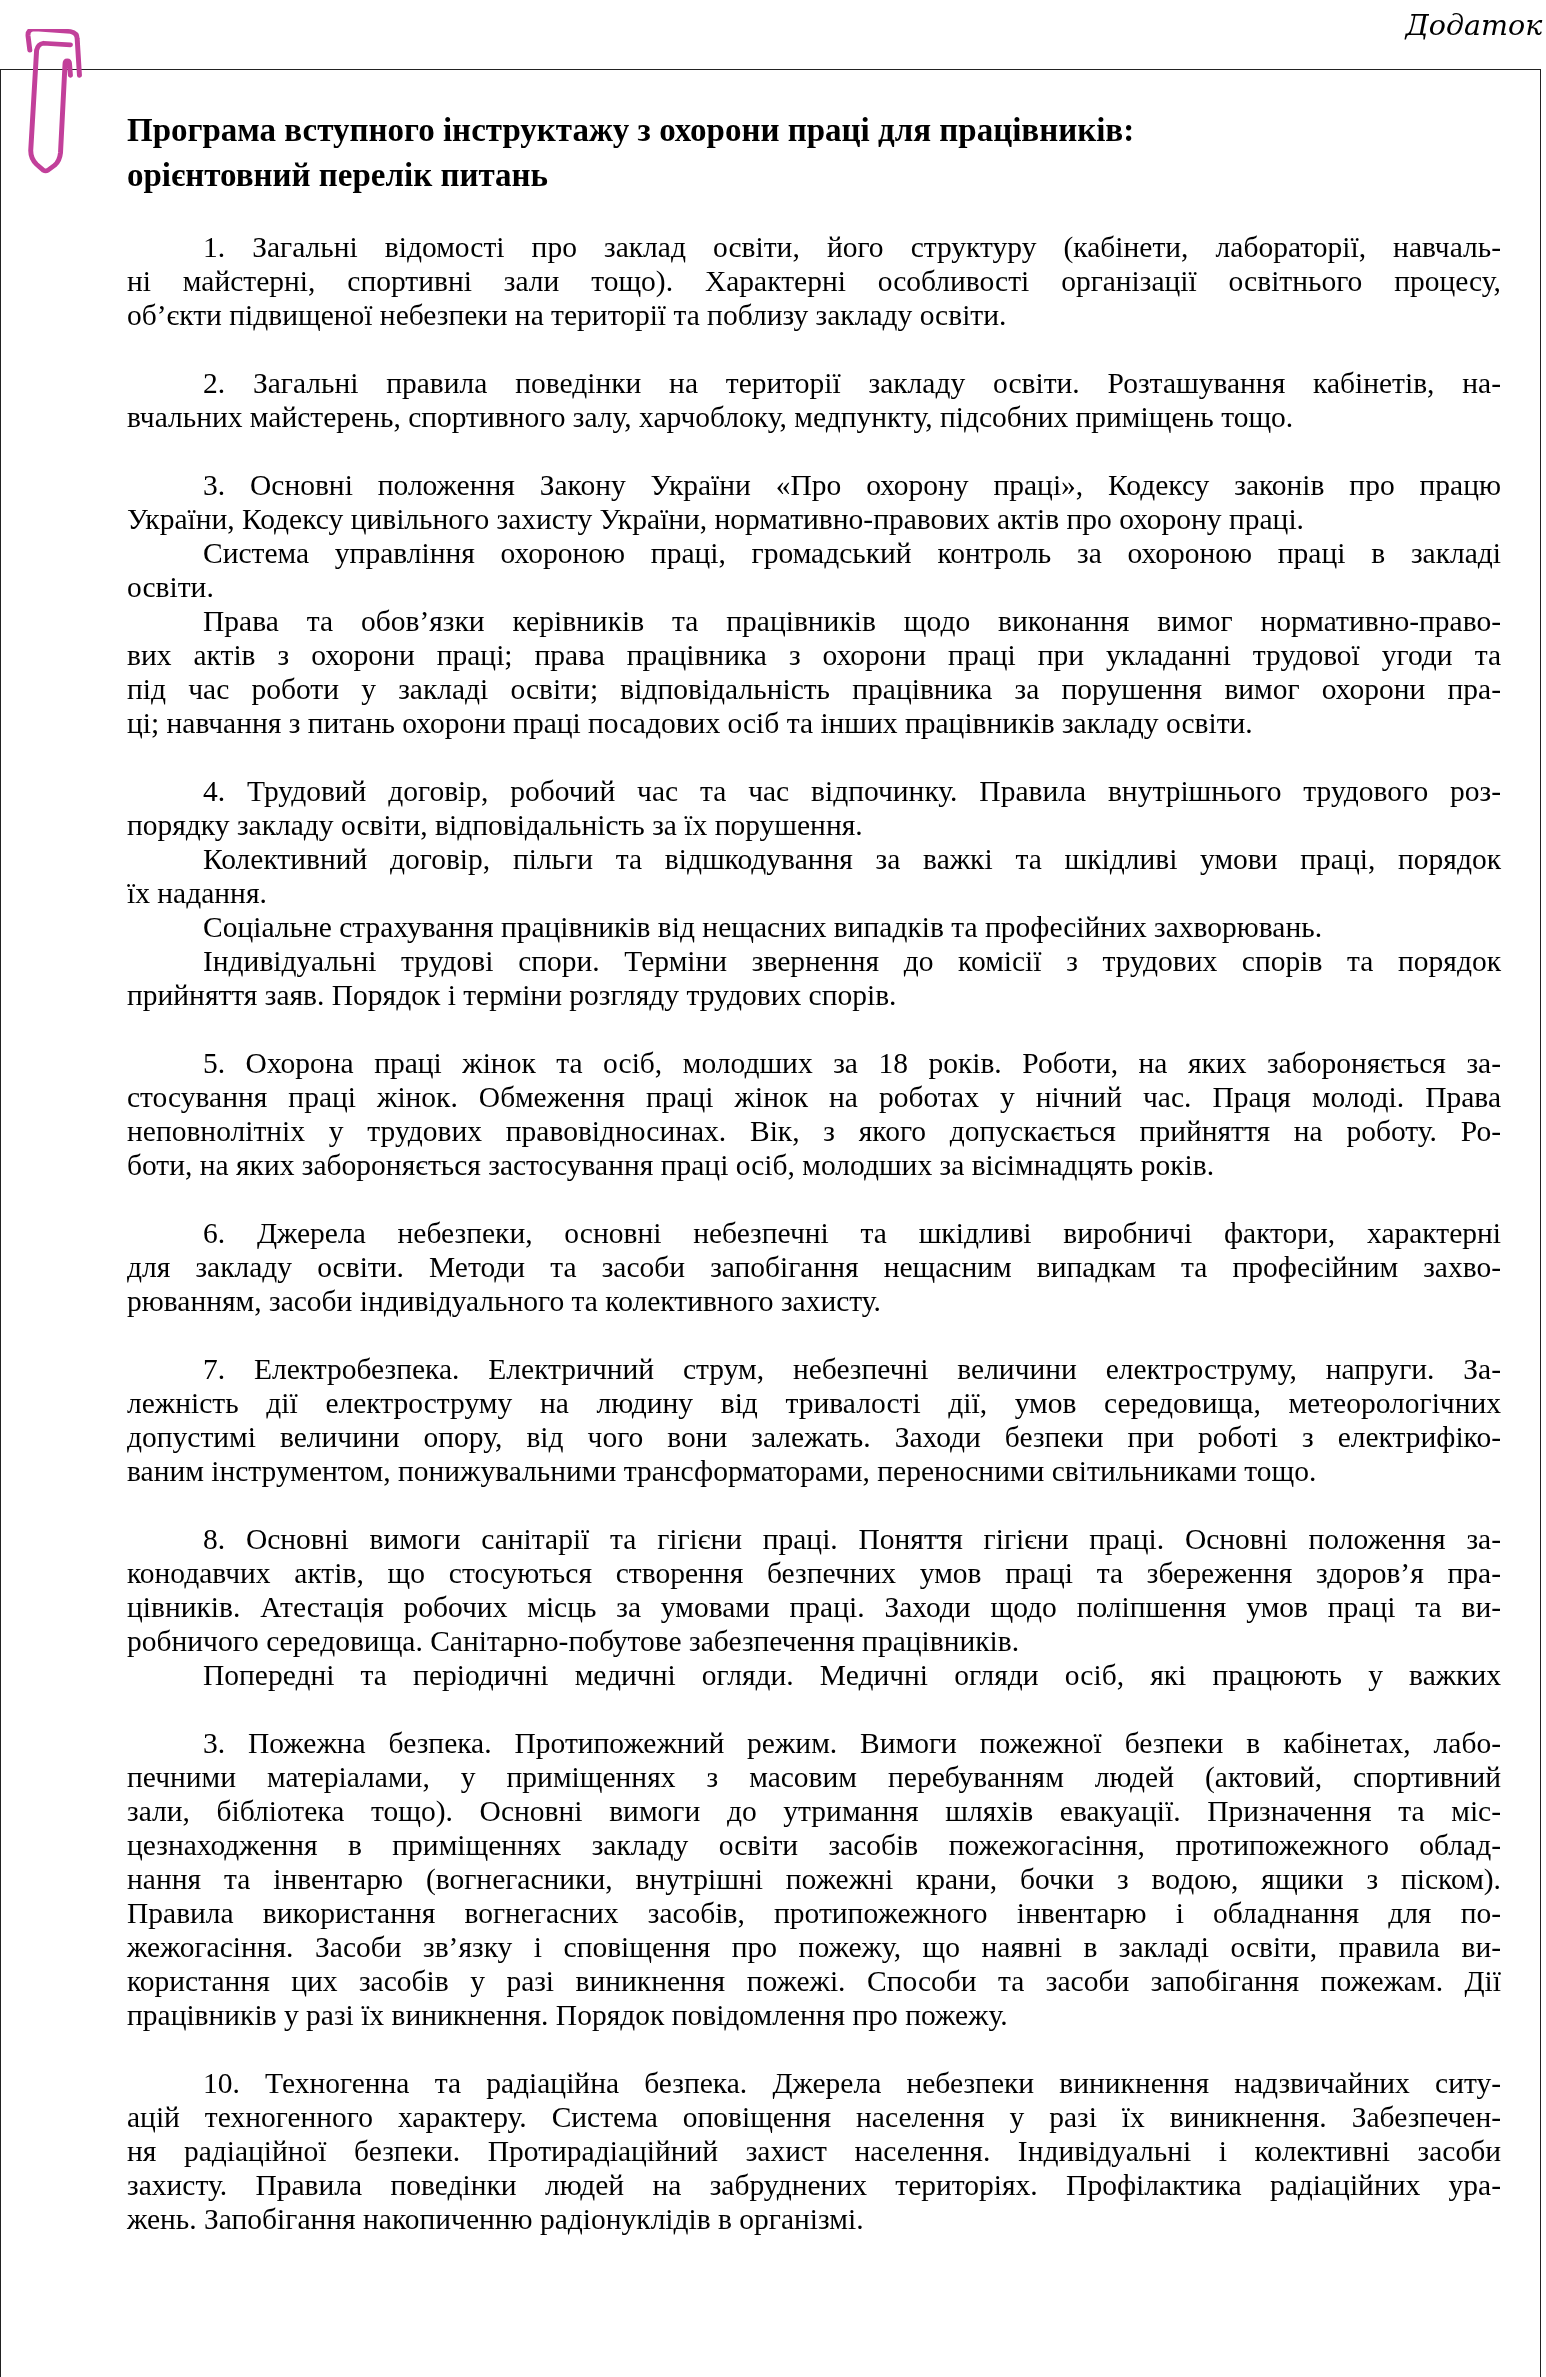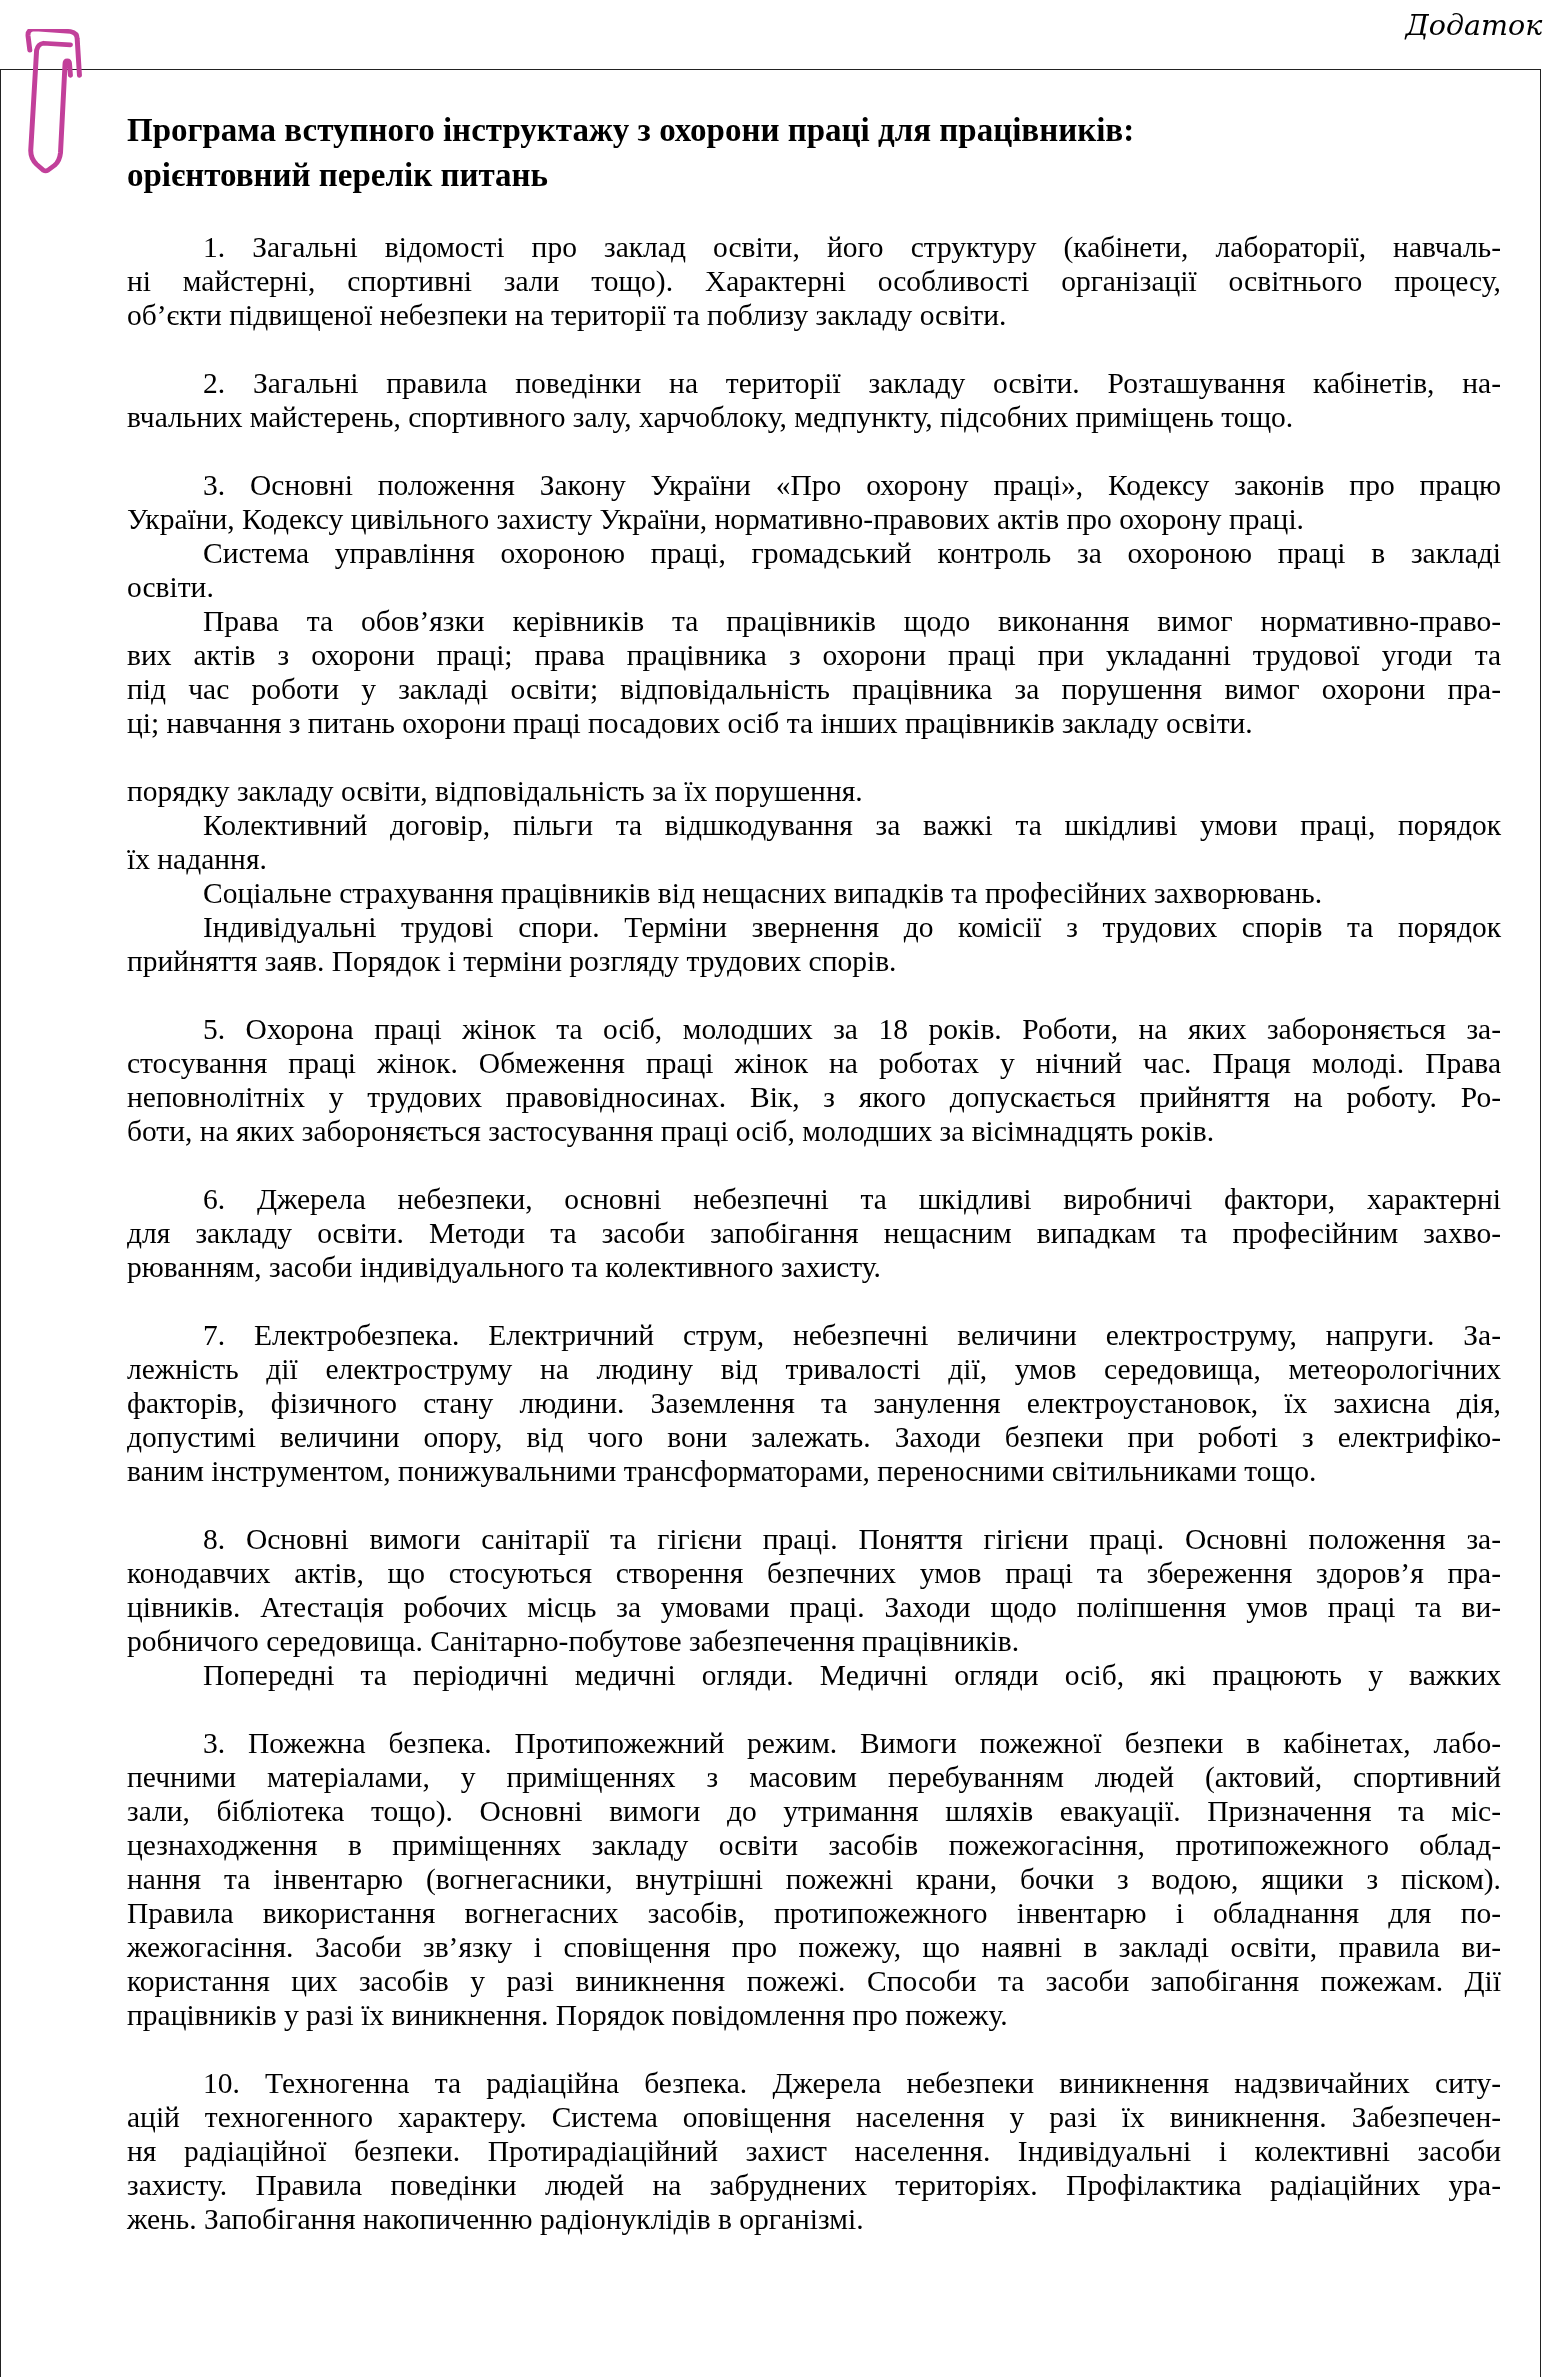--- a/index.html
+++ b/index.html
@@ -63,20 +63,21 @@
       <div>
         <div class="line indent">Права та обов’язки керівників та працівників щодо виконання вимог нормативно-право-</div>
         <div class="line">вих актів з охорони праці; права працівника з охорони праці при укладанні трудової угоди та</div>
         <div class="line">під час роботи у закладі освіти; відповідальність працівника за порушення вимог охорони пра-</div>
         <div class="line last">ці; навчання з питань охорони праці посадових осіб та інших працівників закладу освіти.</div>
       </div>
     </div>
     <div class="gap"></div>
     <div>
       <div>
+        <div class="line indent">4. Трудовий договір, робочий час та час відпочинку. Правила внутрішнього трудового роз-</div>
         <div class="line last">порядку закладу освіти, відповідальність за їх порушення.</div>
       </div>
       <div>
         <div class="line indent">Колективний договір, пільги та відшкодування за важкі та шкідливі умови праці, порядок</div>
         <div class="line last">їх надання.</div>
       </div>
       <div>
         <div class="line indent last">Соціальне страхування працівників від нещасних випадків та професійних захворювань.</div>
       </div>
       <div>
@@ -99,21 +100,20 @@
         <div class="line indent">6. Джерела небезпеки, основні небезпечні та шкідливі виробничі фактори, характерні</div>
         <div class="line">для закладу освіти. Методи та засоби запобігання нещасним випадкам та професійним захво-</div>
         <div class="line last">рюванням, засоби індивідуального та колективного захисту.</div>
       </div>
     </div>
     <div class="gap"></div>
     <div>
       <div>
         <div class="line indent">7. Електробезпека. Електричний струм, небезпечні величини електроструму, напруги. За-</div>
         <div class="line">лежність дії електроструму на людину від тривалості дії, умов середовища, метеорологічних</div>
-        <div class="line">факторів, фізичного стану людини. Заземлення та занулення електроустановок, їх захисна дія,</div>
         <div class="line">допустимі величини опору, від чого вони залежать. Заходи безпеки при роботі з електрифіко-</div>
         <div class="line last">ваним інструментом, понижувальними трансформаторами, переносними світильниками тощо.</div>
       </div>
     </div>
     <div class="gap"></div>
     <div>
       <div>
         <div class="line indent">8. Основні вимоги санітарії та гігієни праці. Поняття гігієни праці. Основні положення за-</div>
         <div class="line">конодавчих актів, що стосуються створення безпечних умов праці та збереження здоров’я пра-</div>
         <div class="line">цівників. Атестація робочих місць за умовами праці. Заходи щодо поліпшення умов праці та ви-</div>

